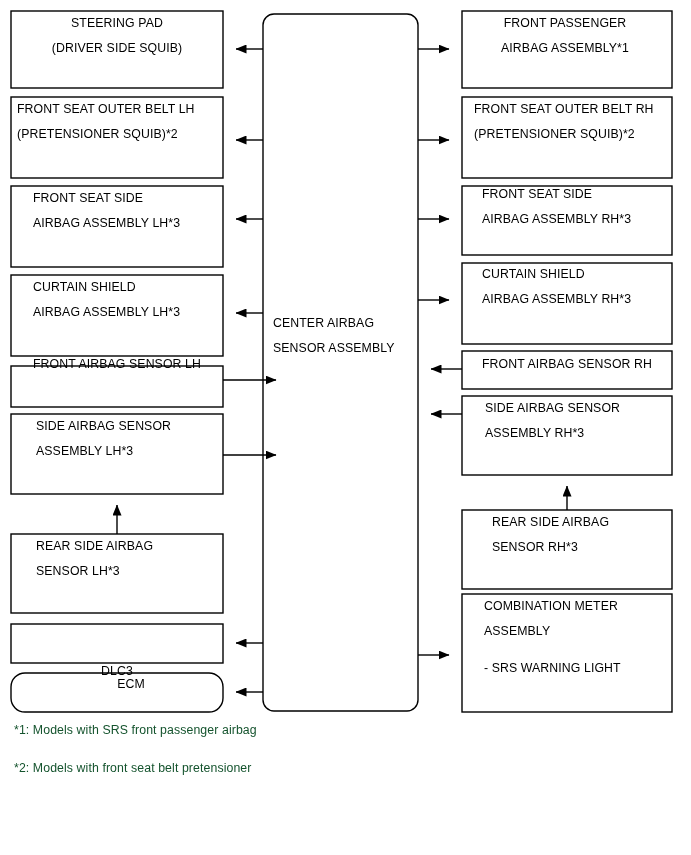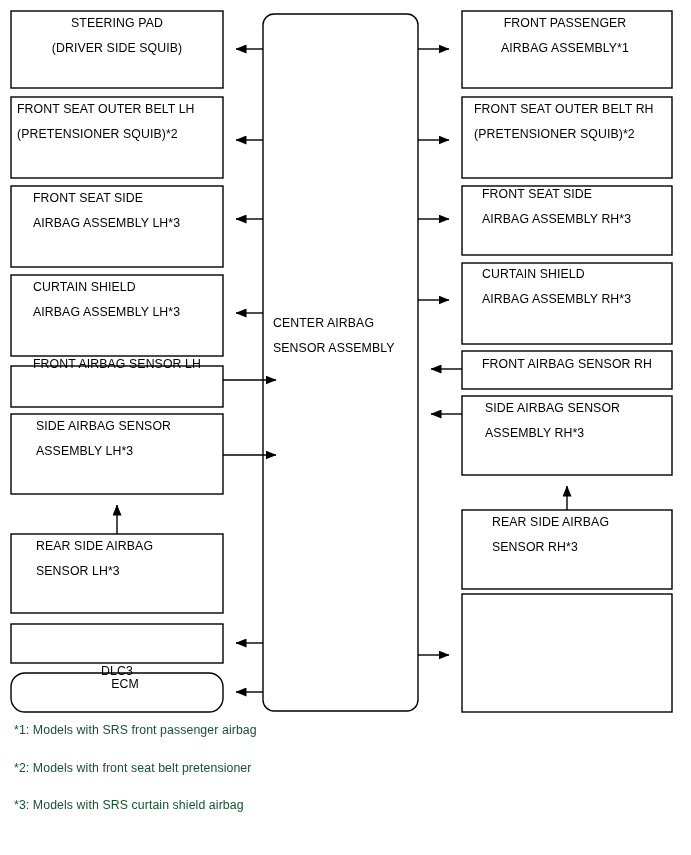--- a/index.html
+++ b/index.html
@@ -157,21 +157,21 @@
 
   <div class="node-text left" style="left:36px; top:534px; width:187px;">
     <div>REAR SIDE AIRBAG</div>
     <div>SENSOR LH*3</div>
   </div>
 
   <div class="node-text center" style="left:11px; top:623px; width:212px;margin-top:36px;">
     <div>DLC3</div>
   </div>
 
-  <div class="node-text center" style="left:3px; top:672px; width:188px;padding-left:28px;">
+  <div class="node-text center" style="left:9px; top:672px; width:188px;padding-left:28px;">
     <div>ECM</div>
   </div>
 
   <div class="node-text center" style="left:462px; top:11px; width:206px;">
     <div>FRONT PASSENGER</div>
     <div>AIRBAG ASSEMBLY*1</div>
   </div>
 
   <div class="node-text left" style="left:466px; top:97px; width:206px;margin-left:8px;">
     <div>FRONT SEAT OUTER BELT RH</div>
@@ -195,18 +195,23 @@
   <div class="node-text left" style="left:485px; top:396px; width:187px;">
     <div>SIDE AIRBAG SENSOR</div>
     <div>ASSEMBLY RH*3</div>
   </div>
 
   <div class="node-text left" style="left:492px; top:510px; width:180px;">
     <div>REAR SIDE AIRBAG</div>
     <div>SENSOR RH*3</div>
   </div>
 
+  <div class="node-text left" style="left:484px; top:594px; width:188px;">
+    <div>COMBINATION METER</div>
+    <div>ASSEMBLY</div>
+    <div style="height:12px;">&nbsp;</div>
+    <div>- SRS WARNING LIGHT</div>
+  </div>
 
   <div class="footnote" style="left:14px; top:723px;">*1: Models with SRS front passenger airbag</div>
   <div class="footnote" style="left:14px; top:761px;">*2: Models with front seat belt pretensioner</div>
-  <div class="footnote" style="left:14px; top:798px;">*3: Models with SRS curtain shield airbag</div>
 
 </div>
 
 </body></html>

